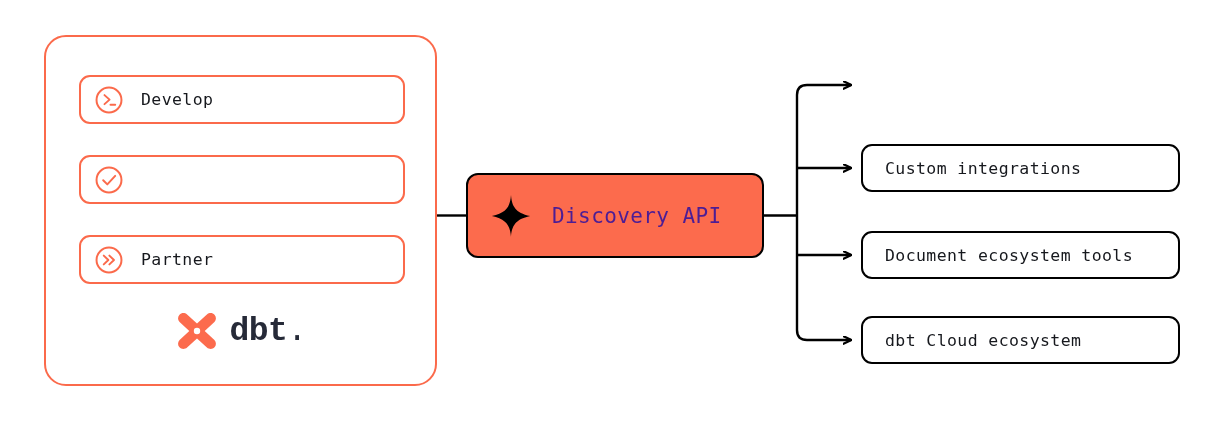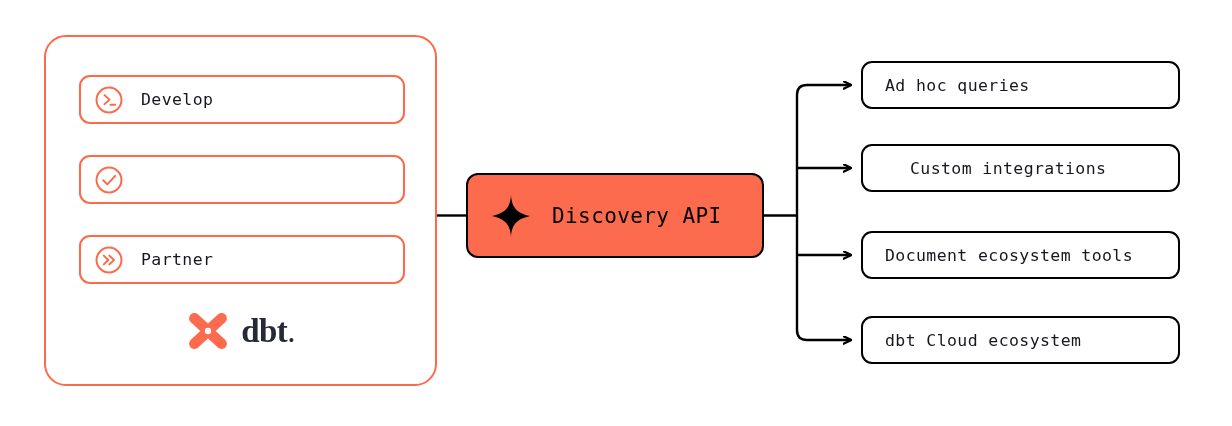--- a/index.html
+++ b/index.html
@@ -83,21 +83,21 @@
     right: 0;
     top: 268px;
     height: 52px;
     display: flex;
     align-items: center;
     justify-content: center;
     gap: 11px;
   }
   .dbt-mark { width: 44px; height: 44px; display: block; }
   .dbt-wordmark {
-    font-family: Liberation Serif, serif;
+    font-family: Liberation Mono, monospace;
     font-size: 33px;
     color: #262a38;
     letter-spacing: -0.6px;
     white-space: nowrap;
     line-height: 1;
     display: flex;
     align-items: baseline;
   }
   .dbt-word-bold { font-weight: 700; }
   .dbt-word-light { font-weight: 400; margin-left: 8px; }
@@ -114,40 +114,40 @@
     background: #fc6b4d;
     border: 2.4px solid #000000;
     border-radius: 12px;
     display: flex;
     align-items: center;
   }
   .api-icon { width: 42px; height: 44px; margin-left: 22px; flex: 0 0 auto; display:block; }
   .api-label {
     margin-left: 20px;
     font-size: 21px;
-    color: #000000;
+    color: #4c1d95;
     letter-spacing: 0.4px;
     white-space: nowrap;
   }
 
   
   .out-box {
     position: absolute;
     left: 861px;
     width: 319px;
     height: 48px;
     box-sizing: border-box;
     border: 2.4px solid #000000;
     border-radius: 11px;
     background: #ffffff;
     display: flex;
     align-items: center;
   }
   .out-box.o0 { top: 61px; }
-  .out-box.o1 { top: 144px; padding-left: 25px; }
+  .out-box.o1 { top: 144px; }
   .out-box.o2 { top: 231px; }
   .out-box.o3 { top: 316px; }
   .out-label {
     margin-left: 22px;
     font-size: 16.5px;
     color: #16181d;
     letter-spacing: 0.4px;
     white-space: nowrap;
   }
 </style>
@@ -237,23 +237,20 @@
     <svg class="api-icon" viewBox="0 0 42 46" aria-hidden="true">
       <path d="M21 1
                C21.8 12.6 25.5 19.6 41 23
                C25.5 26.4 21.8 33.4 21 45
                C20.2 33.4 16.5 26.4 1 23
                C16.5 19.6 20.2 12.6 21 1 Z" fill="#000000"></path>
     </svg>
     <span class="api-label">Discovery API</span>
   </div>
 
-  <div class="out-box o0">
-    <span class="out-label">Ad hoc queries</span>
-  </div>
   <div class="out-box o1">
     <span class="out-label">Custom integrations</span>
   </div>
   <div class="out-box o2">
     <span class="out-label">Document ecosystem tools</span>
   </div>
   <div class="out-box o3">
     <span class="out-label">dbt Cloud ecosystem</span>
   </div>
 

